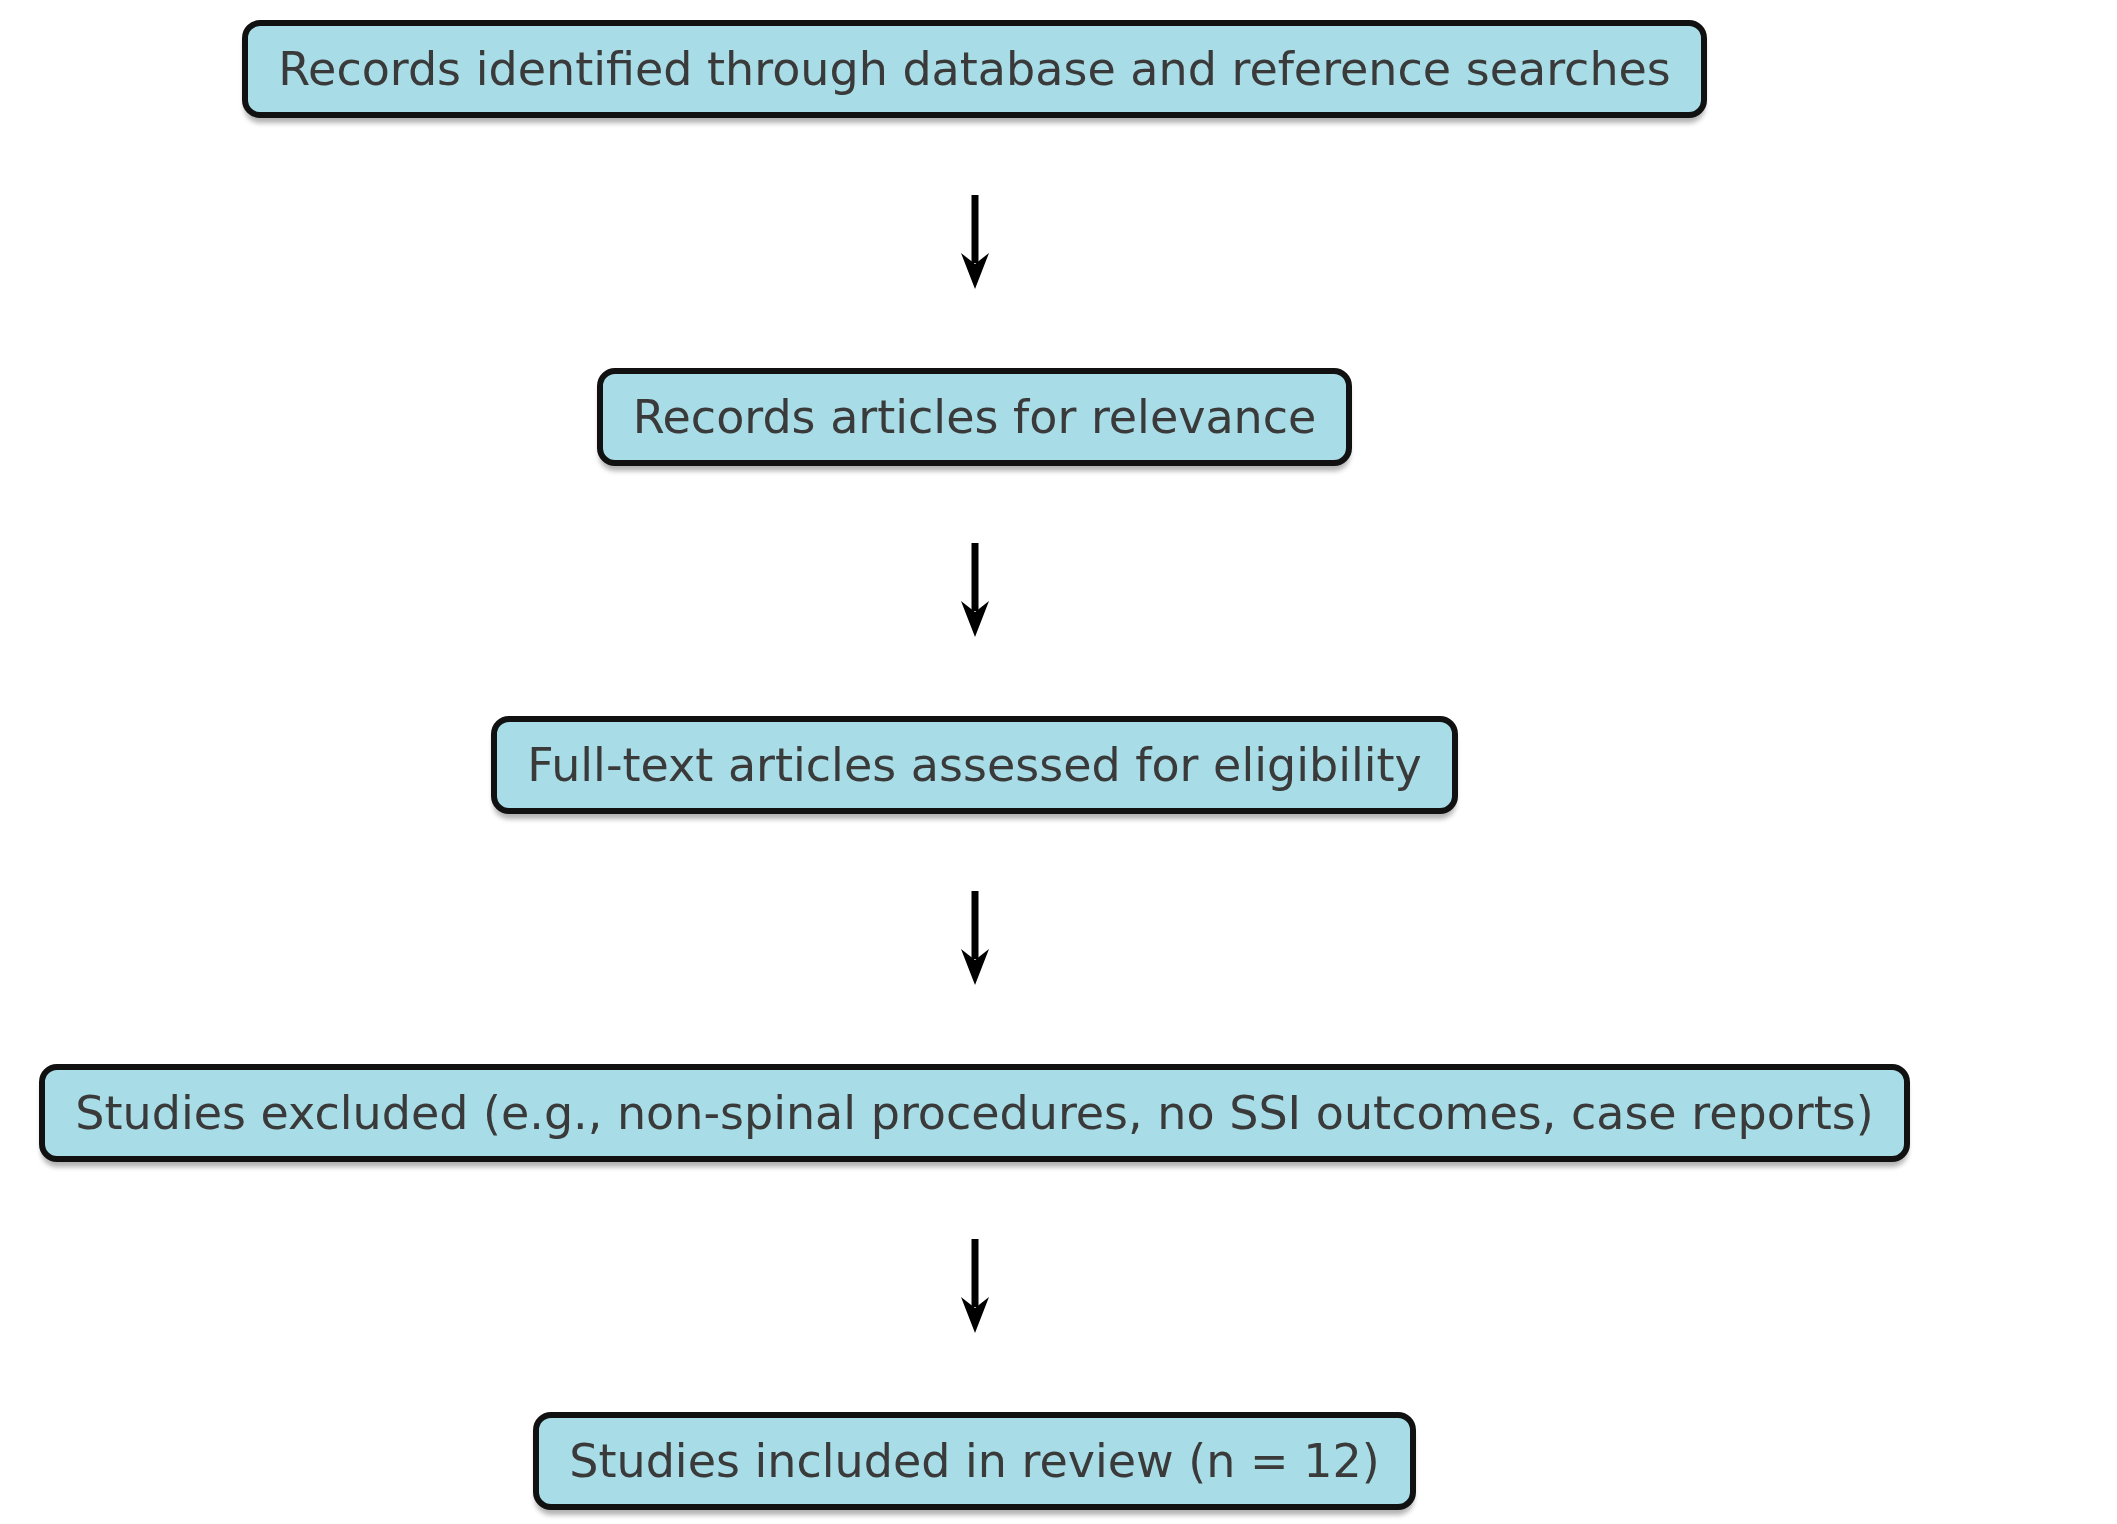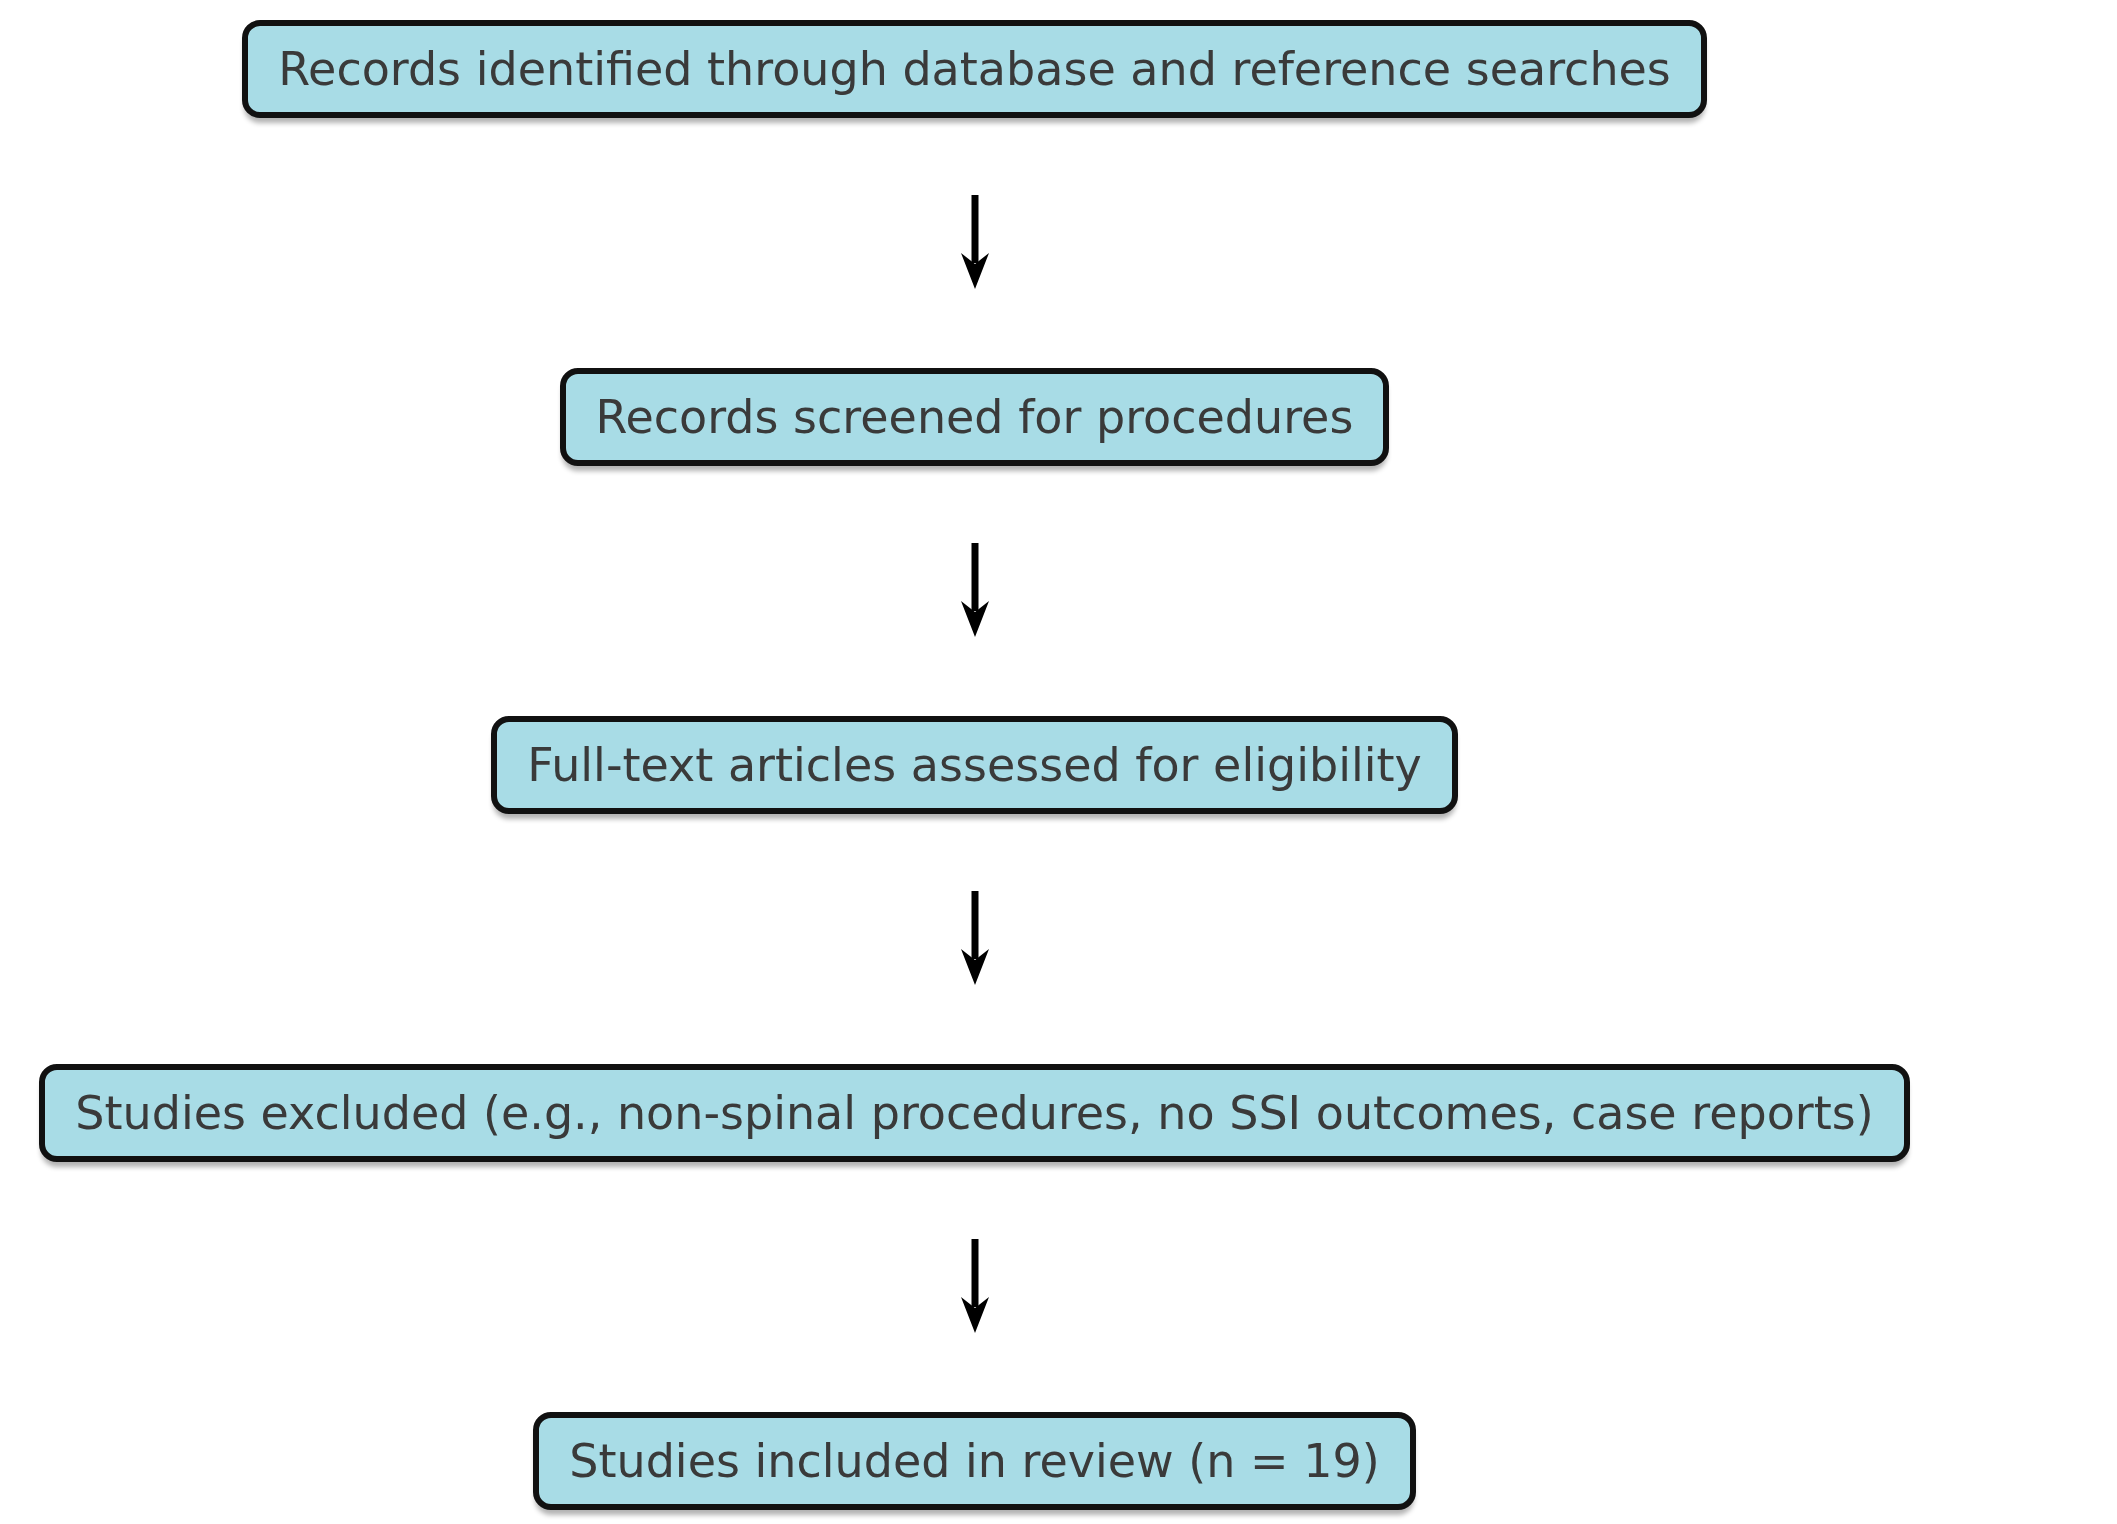--- a/index.html
+++ b/index.html
@@ -60,37 +60,37 @@
 <div class="canvas">
   <div class="flow">
 
     <div class="node">Records identified through database and reference searches</div>
 
     <svg class="arrow" viewBox="0 0 34 96" aria-hidden="true">
       <line class="shaft" x1="17" y1="2" x2="17" y2="70"></line>
       <polygon class="head" points="3,60 17,96 31,60 17,71"></polygon>
     </svg>
 
-    <div class="node">Records screened for procedures</div>
+    <div class="node">Records articles for relevance</div>
 
     <svg class="arrow" viewBox="0 0 34 96" aria-hidden="true">
       <line class="shaft" x1="17" y1="2" x2="17" y2="70"></line>
       <polygon class="head" points="3,60 17,96 31,60 17,71"></polygon>
     </svg>
 
     <div class="node">Full-text articles assessed for eligibility</div>
 
     <svg class="arrow" viewBox="0 0 34 96" aria-hidden="true">
       <line class="shaft" x1="17" y1="2" x2="17" y2="70"></line>
       <polygon class="head" points="3,60 17,96 31,60 17,71"></polygon>
     </svg>
 
     <div class="node">Studies excluded (e.g., non-spinal procedures, no SSI outcomes, case reports)</div>
 
     <svg class="arrow" viewBox="0 0 34 96" aria-hidden="true">
       <line class="shaft" x1="17" y1="2" x2="17" y2="70"></line>
       <polygon class="head" points="3,60 17,96 31,60 17,71"></polygon>
     </svg>
 
-    <div class="node">Studies included in review (n = 19)</div>
+    <div class="node">Studies included in review (n = 12)</div>
 
   </div>
 </div>
 
 </body></html>

